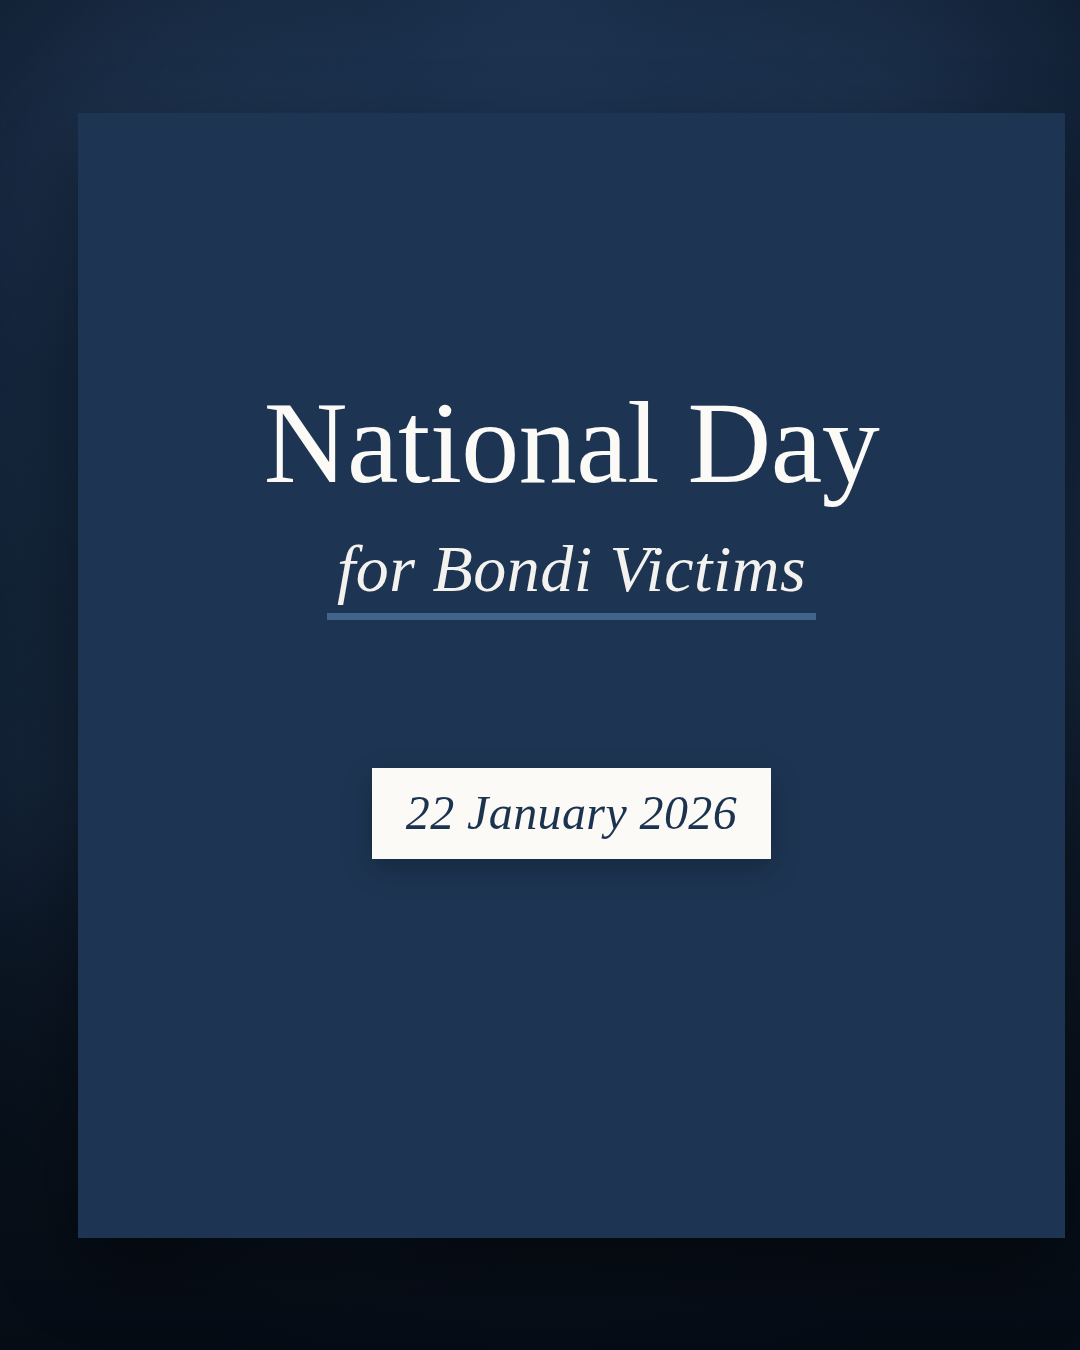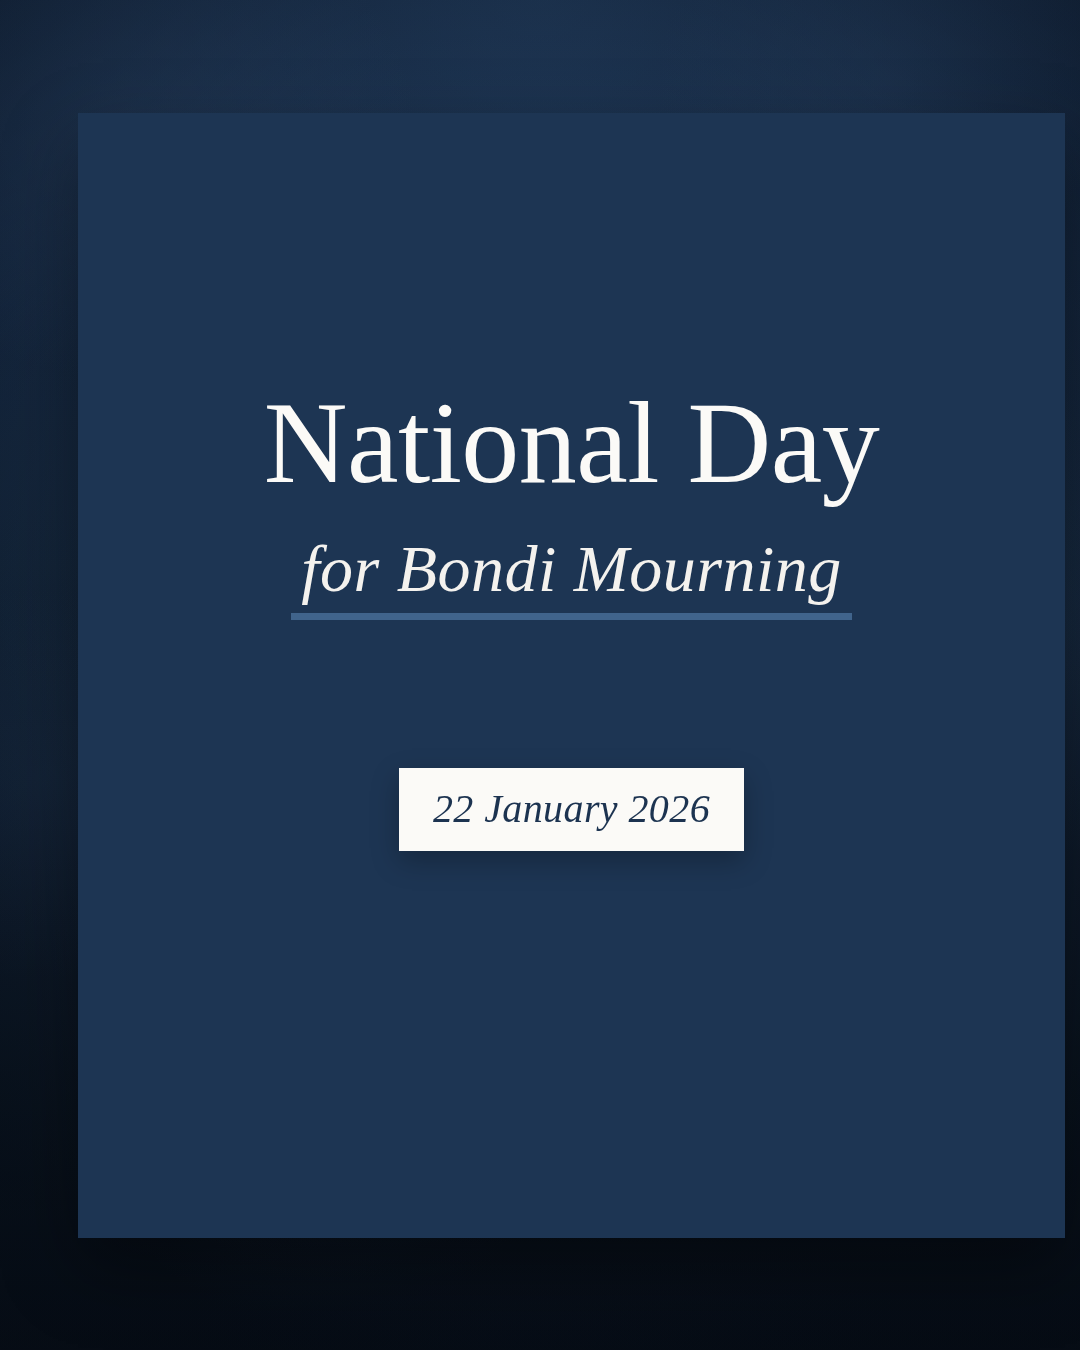--- a/index.html
+++ b/index.html
@@ -108,41 +108,41 @@
     right: -10px;
     bottom: 0;
     height: 7px;
     background: #40648c;
   }
 
   .date-chip {
     margin-top: 148px;
     background: #fbfaf7;
     color: #1c3350;
-    font-size: 40px;
+    font-size: 48px;
     font-style: italic;
     letter-spacing: 0.4px;
     padding: 17px 34px 19px;
     box-shadow: 0 10px 26px rgba(0,0,0,0.25);
   }
 </style>
 </head>
 <body>
 
 <div id="poster">
 
   <div class="card">
     <div class="card-inner">
 
       <h1 class="headline">
         <span class="l1">National Day</span>
       </h1>
 
       <div class="subhead-wrap">
-        <div class="subhead">for Bondi Mourning</div>
+        <div class="subhead">for Bondi Victims</div>
         <div class="subhead-rule"></div>
       </div>
 
       <div class="date-chip">22 January 2026</div>
 
     </div>
   </div>
 
 </div>
 

